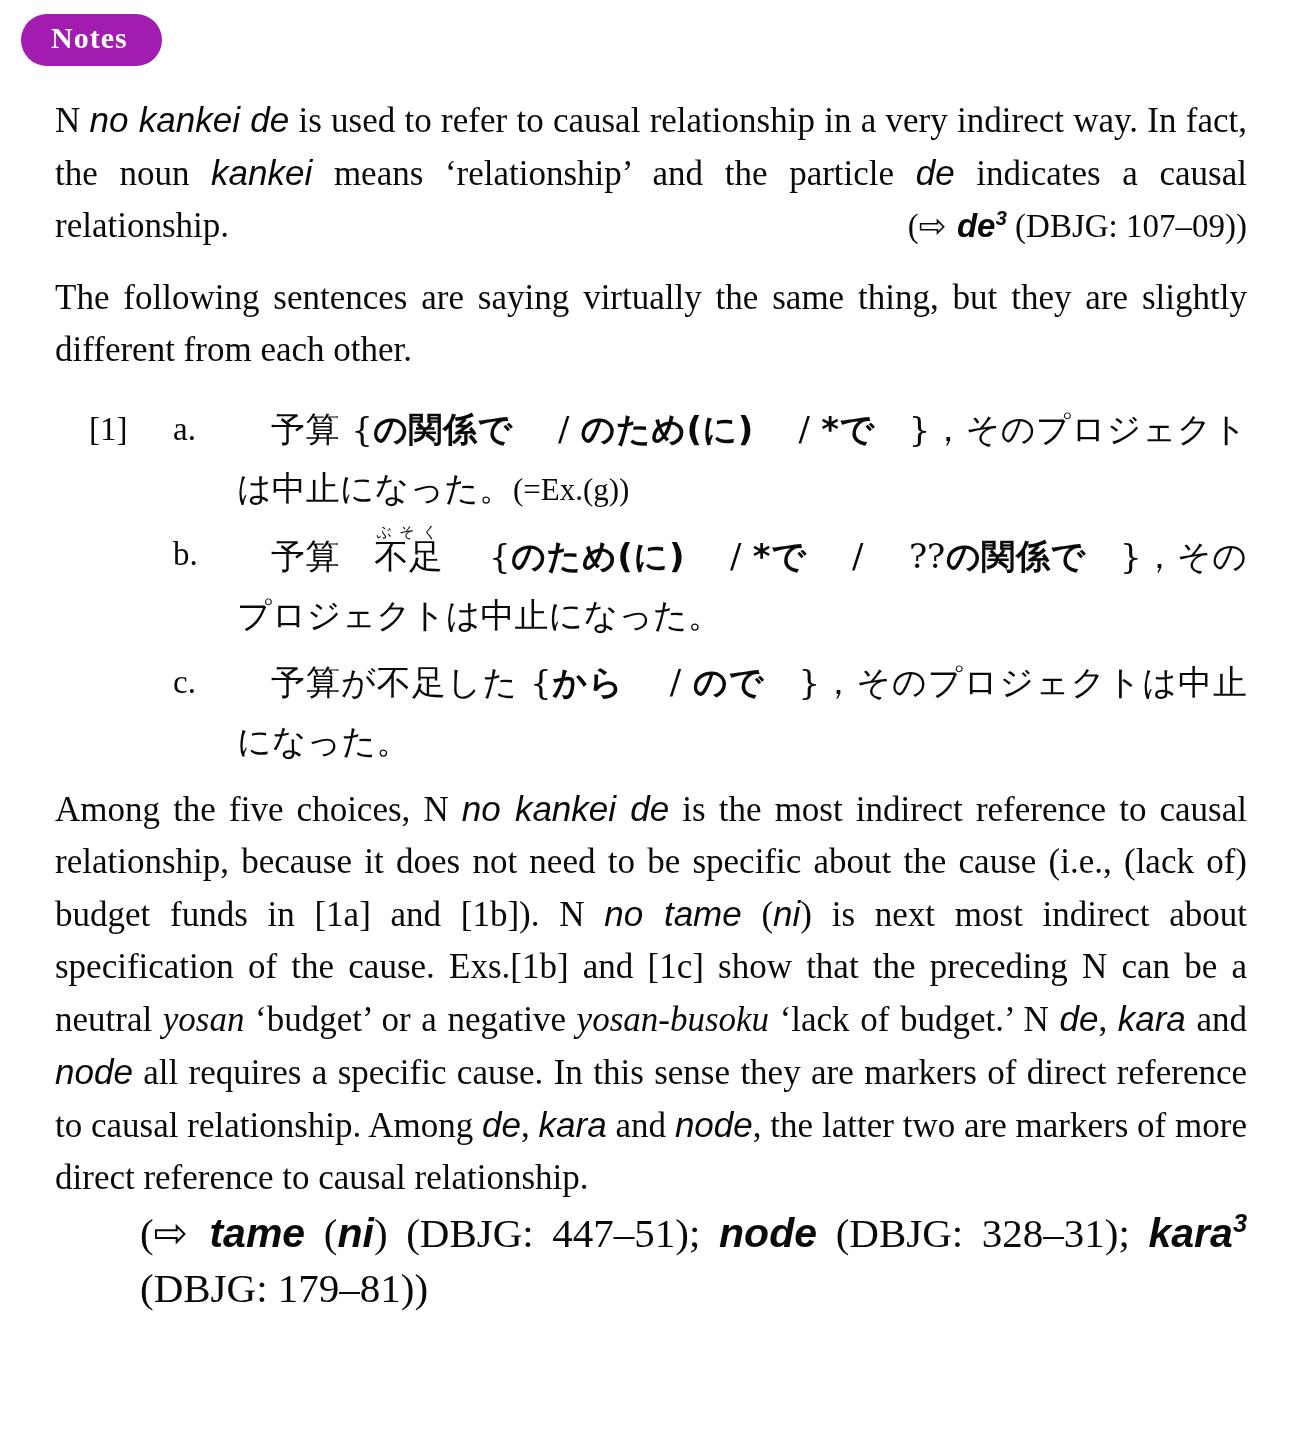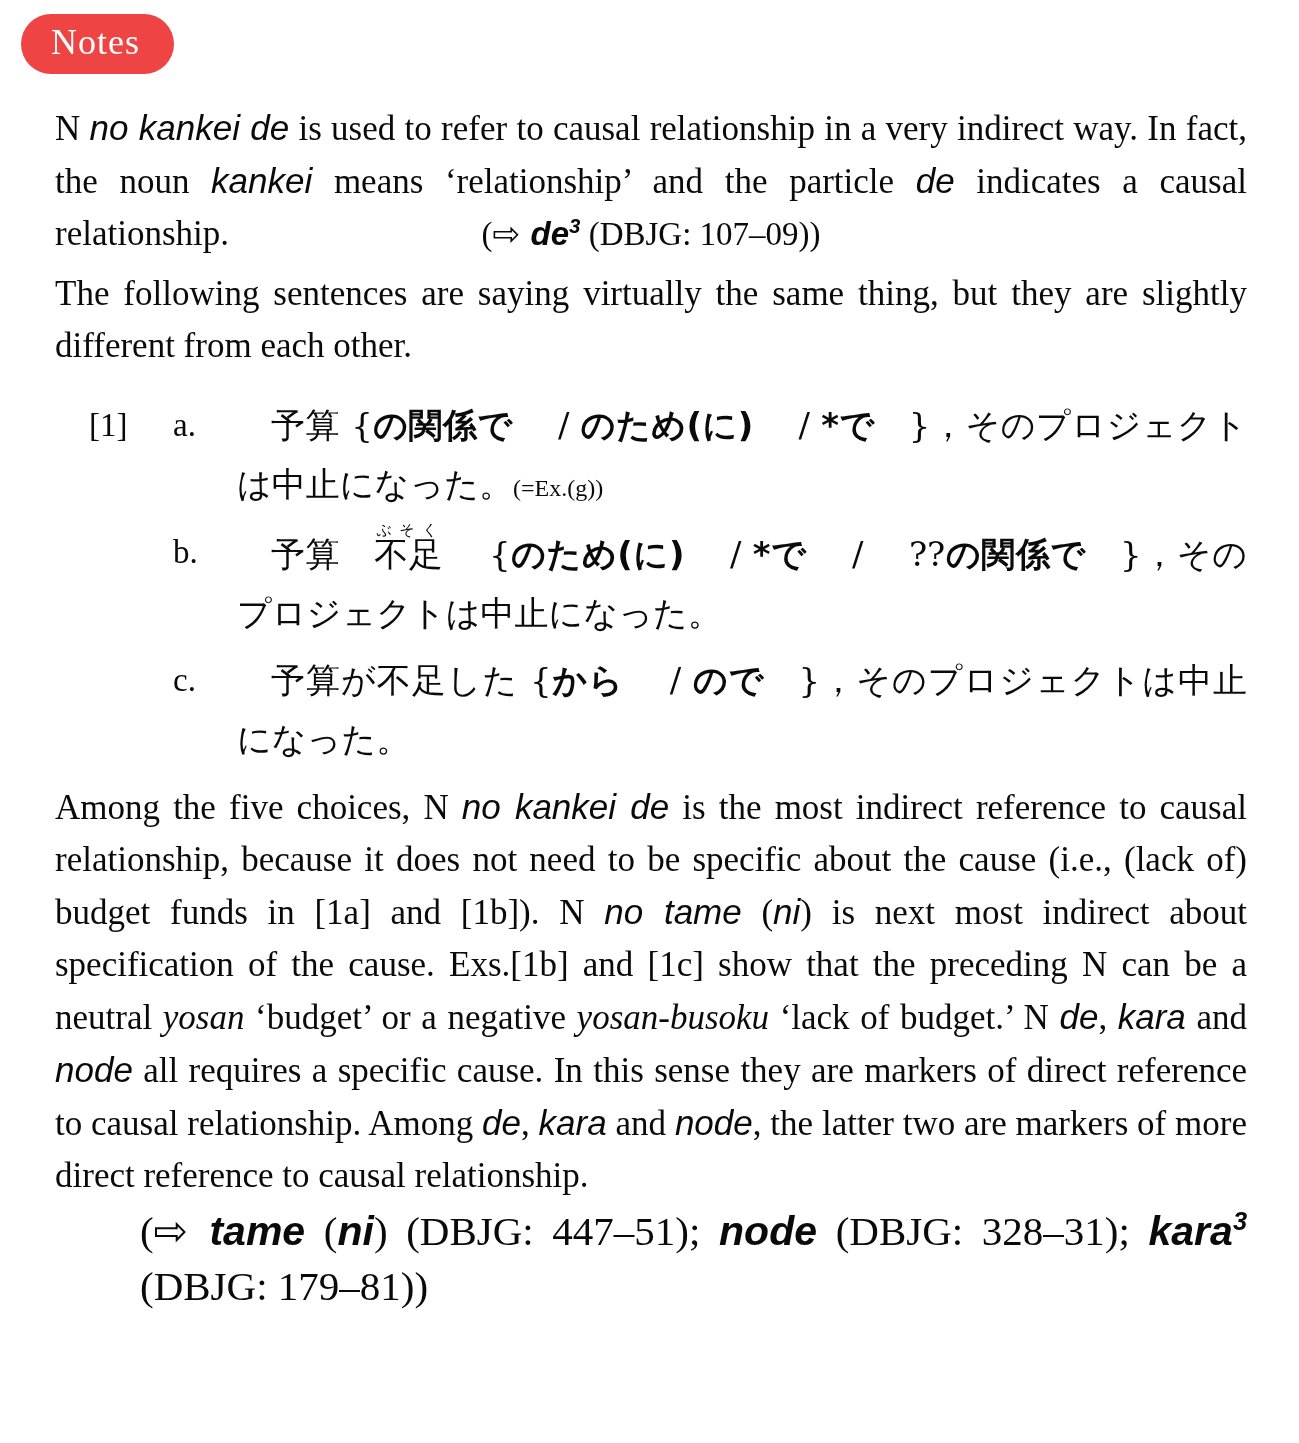--- a/index.html
+++ b/index.html
@@ -6,48 +6,48 @@
   body {
     width: 1299px; height: 1443px;
     background: #ffffff; color: #0a0a0a;
     font-family: "Liberation Serif", serif;
     overflow: hidden;
   }
   .page { padding: 14px 52px 0 55px; }
 
   .badge {
     display: inline-block;
-    background: #ef4444; color: #ffffff;
-    font-weight: normal; font-size: 36px;
+    background: #a21caf; color: #ffffff;
+    font-weight: bold; font-size: 30px;
     padding: 7px 34px 11px 30px;
     border-radius: 30px;
     margin-left: -34px;
     letter-spacing: 1px;
   }
 
   .para {
     font-size: 35px; line-height: 52px;
     text-align: justify;
     margin: 0;
   }
   .notes-para { margin-top: 28px; }
 
   .xref-right {
-    text-align: center;
+    text-align: right;
     font-size: 33px; line-height: 52px;
     margin-top: -52px;
   }
 
   .section-heading {
     font-size: 37px; font-weight: bold;
     margin: 30px 0 0 -40px;
     line-height: 46px;
   }
 
-  .intro-para { margin-top: 8px; }
+  .intro-para { margin-top: 20px; }
 
   .example-row {
     display: flex;
     align-items: flex-start;
   }
   .ex-a { margin-top: 24px; }
   .ex-b { margin-top: 6px; }
   .ex-c { margin-top: 8px; }
   .ex-group {
     width: 84px; flex: none;
@@ -56,21 +56,21 @@
   }
   .ex-letter {
     width: 64px; flex: none;
     font-size: 33px; line-height: 58px;
   }
   .ex-text {
     flex: 1;
     font-size: 34px; line-height: 58px;
     text-align: justify;
   }
-  .ex-text .r-plain { font-size: 24px; }
+  .ex-text .r-plain { font-size: 31px; }
 
   ruby { ruby-position: over; }
   rt {
     font-size: 15px;
     font-family: "DejaVu Sans", sans-serif;
     letter-spacing: 3px;
   }
 
   .discussion { margin-top: 12px; }
 

